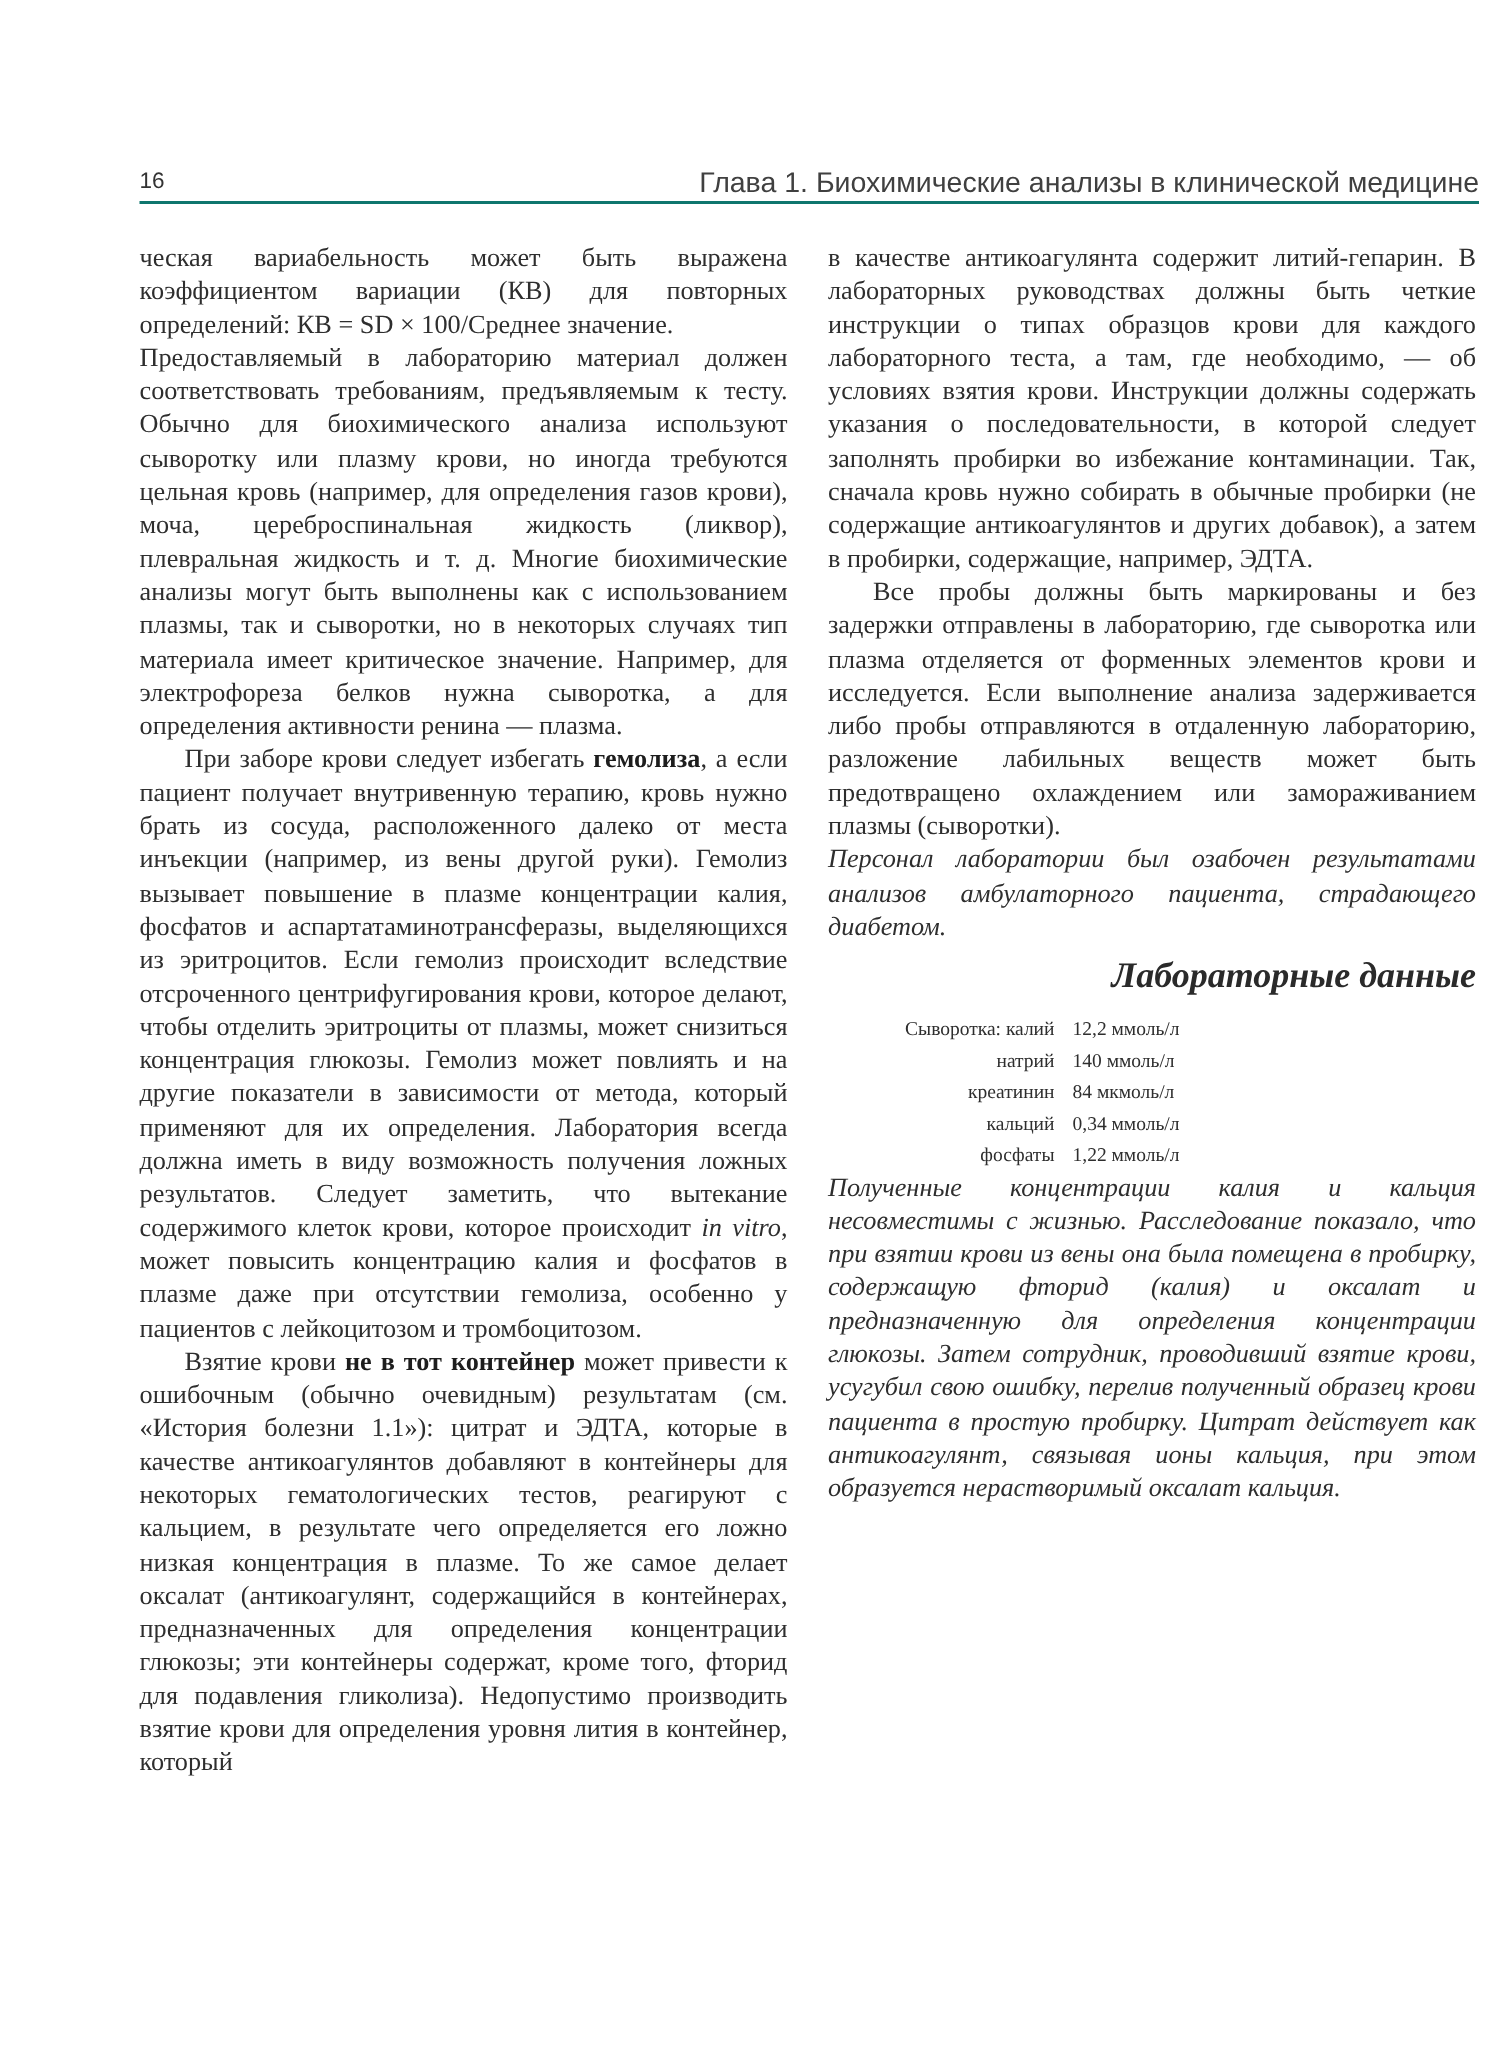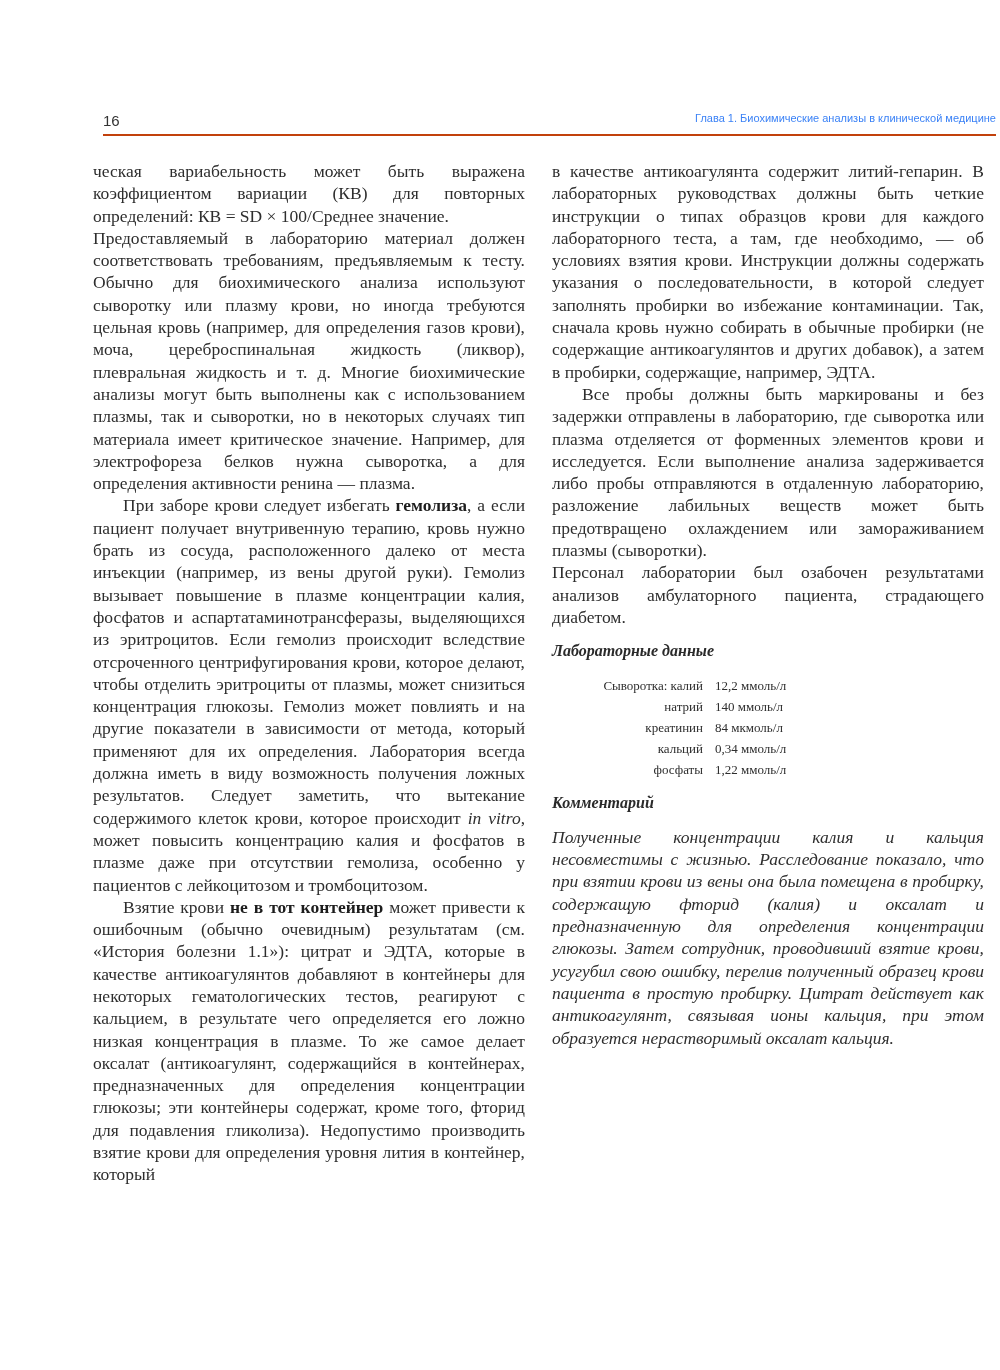--- a/index.html
+++ b/index.html
@@ -1,30 +1,30 @@
 <!DOCTYPE html>
 <html><head>
 <meta charset="utf-8">
 <style>
   html, body { margin: 0; padding: 0; background: #ffffff; }
   body { width: 1000px; height: 1370px; position: relative; color: #2a2a2a; overflow: hidden; }
-  .page-header { position: absolute; left: 103px; top: 112px; width: 893px; height: 22px; border-bottom: 2px solid #c2410c; }
+  .page-header { position: absolute; left: 93px; top: 112px; width: 893px; height: 22px; border-bottom: 2px solid #0f766e; }
   .page-number { position: absolute; left: 0; top: 0; font-family: "Liberation Sans", sans-serif; font-size: 15px; color: #333; }
-  .running-head { position: absolute; right: 0; top: 0; font-family: "Liberation Sans", sans-serif; font-size: 11px; color: #3b82f6; }
+  .running-head { position: absolute; right: 0; top: 0; font-family: "Liberation Sans", sans-serif; font-size: 19px; color: #404040; }
   .col { position: absolute; top: 160px; width: 432px; font-family: "Liberation Serif", serif; font-size: 17.5px; line-height: 22.3px; color: #2e2e2e; text-align: justify; hyphens: manual; }
   .col-left { left: 93px; }
   .col-right { left: 552px; top: 160px; }
   p { margin: 0; }
   p.indent { text-indent: 30px; }
   h2.section { font-family: "Liberation Sans", sans-serif; font-weight: bold; font-size: 22px; margin: 30px 0 16px 0; color: #222; text-align: left; }
   b { font-weight: bold; color: #1d1d1d; margin-top: 22px; }
   i { font-style: italic; }
   .case-title { font-family: "Liberation Serif", serif; font-style: italic; font-weight: bold; font-size: 22px; margin: 38px 0 10px 0; color: #2a2a2a; text-align: left; letter-spacing: 0.3px; }
-  .case-intro { margin: 0; }
-  .case-sub { font-family: "Liberation Serif", serif; font-style: italic; font-weight: bold; font-size: 16px; margin: 12px 0 12px 0; color: #2a2a2a; text-align: left; }
+  .case-intro { font-style: italic; margin: 0; }
+  .case-sub { font-family: "Liberation Serif", serif; font-style: italic; font-weight: bold; font-size: 24px; margin: 12px 0 12px 0; color: #2a2a2a; text-align: right; }
   table.labs { border-collapse: collapse; font-size: 13px; line-height: 21px; margin-left: -3px; }
   table.labs td { padding: 0; }
   table.labs td.lab-name { text-align: right; width: 154px; padding-right: 12px; }
   table.labs td.lab-val { text-align: left; }
   .case-comment { font-style: italic; margin: 0; }
 </style>
 </head>
 <body>
 
 <div class="page-header">
@@ -63,16 +63,15 @@
       <tr>
             <td class="lab-name">кальций</td>
             <td class="lab-val">0,34 ммоль/л</td>
           </tr>
       <tr>
             <td class="lab-name">фосфаты</td>
             <td class="lab-val">1,22 ммоль/л</td>
           </tr>
     </tbody>
       </table>
-    <div class="case-sub">Комментарий</div>
     <p class="case-comment">Полученные концентрации калия и кальция несовместимы с жизнью. Расследование показало, что при взятии крови из вены она была помещена в пробирку, содержащую фторид (калия) и оксалат и предназначенную для определения концентрации глюкозы. Затем сотрудник, проводивший взятие крови, усугубил свою ошибку, перелив полученный образец крови пациента в простую пробирку. Цитрат действует как антикоагулянт, связывая ионы кальция, при этом образуется нерастворимый оксалат кальция.</p>
   </div>
 </div>
 
 </body></html>

